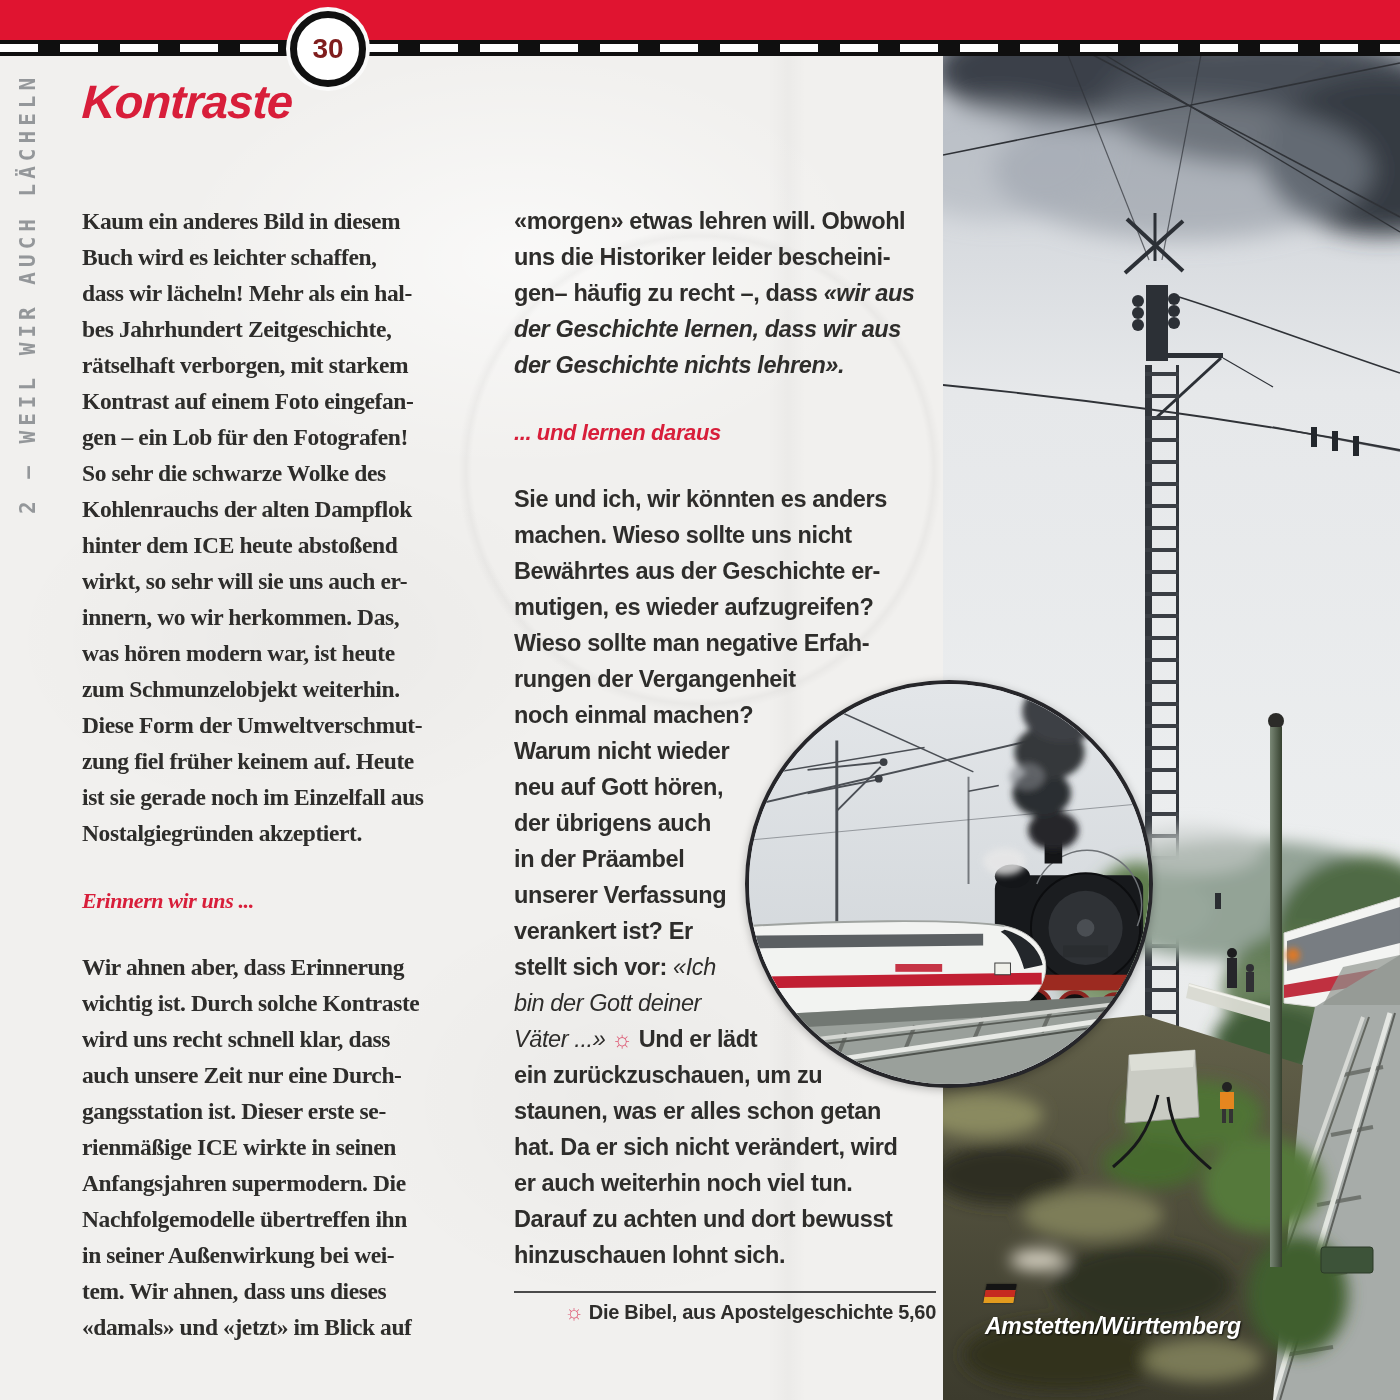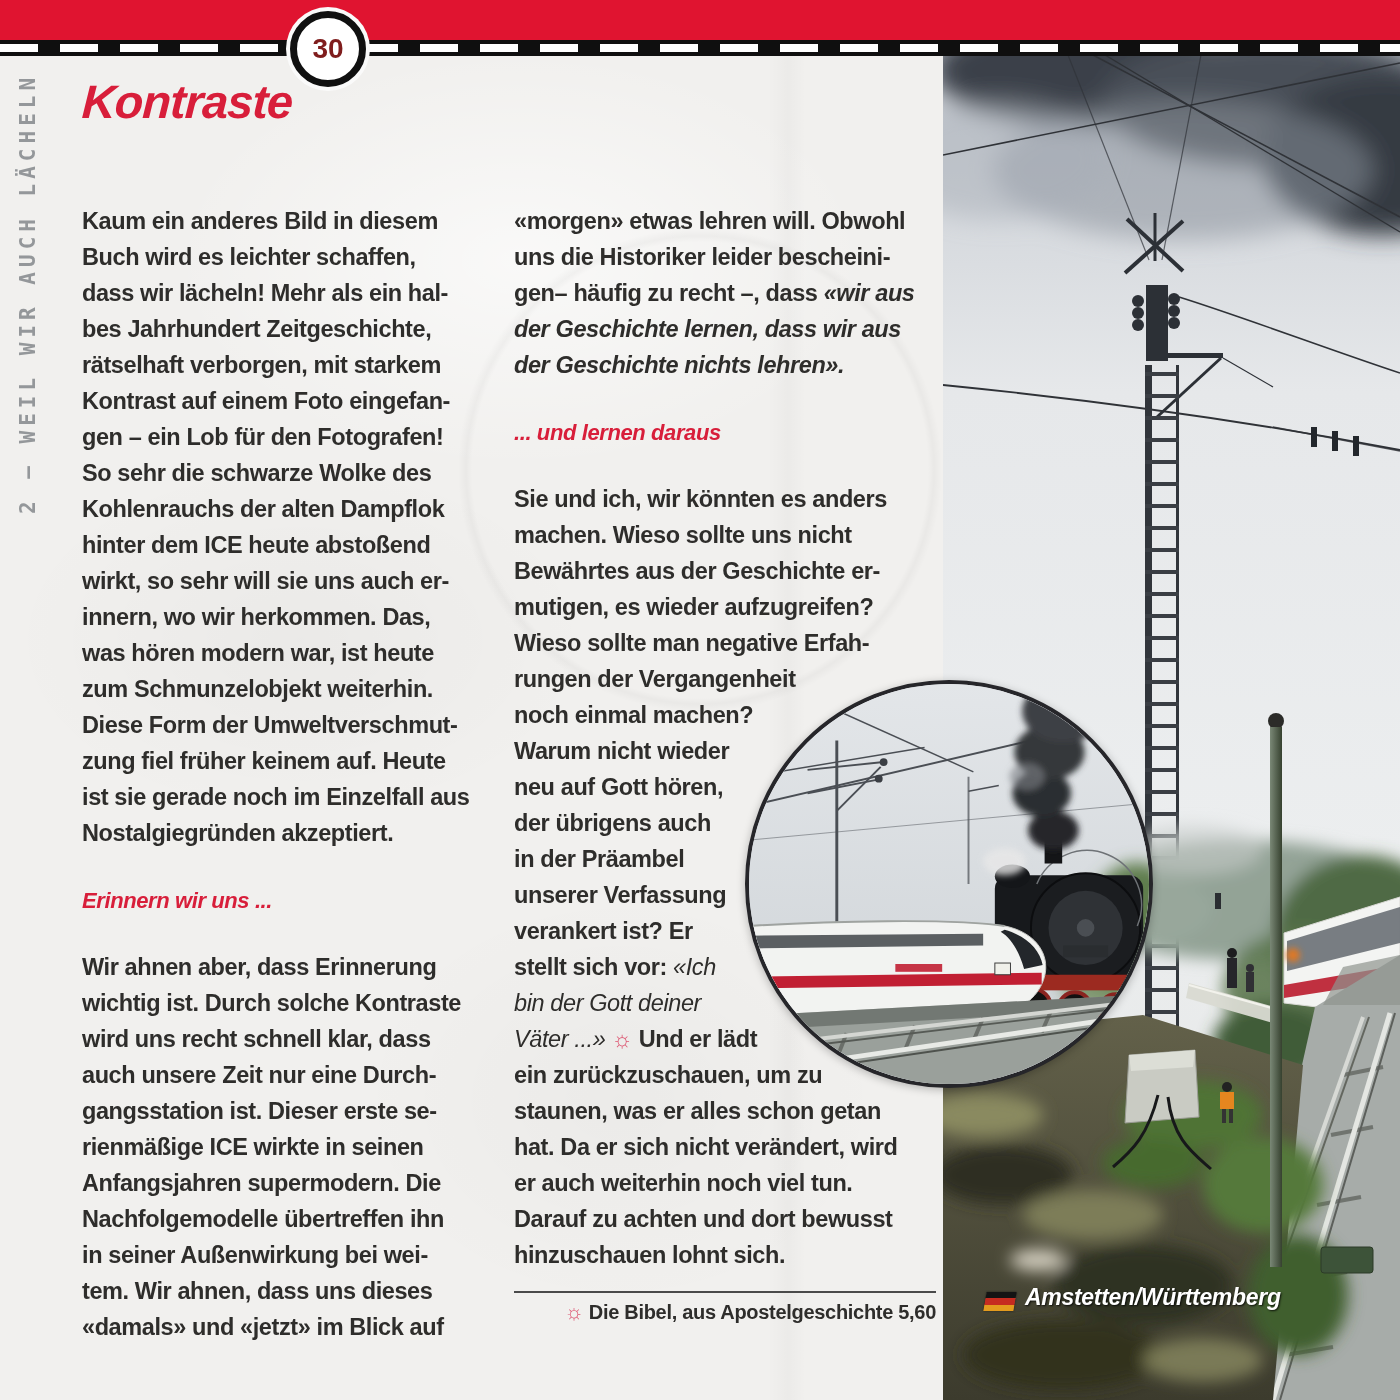--- a/index.html
+++ b/index.html
@@ -23,38 +23,38 @@
     display:flex;align-items:center;justify-content:center;
     font-size:28px;font-weight:bold;color:#7f1d1d;}
   .vlabel{position:absolute;left:16px;top:514px;transform:rotate(-90deg);transform-origin:left top;
     width:450px;color:#94979a;font-family:"DejaVu Sans Mono",monospace;font-weight:bold;
     font-size:21px;letter-spacing:5px;white-space:nowrap;}
   .title{position:absolute;left:82px;top:74px;color:#d81e3a;font-size:47px;font-weight:bold;
     font-style:italic;letter-spacing:-1px;transform:skewX(-3deg);}
   
   .col{position:absolute;color:#2e2d2b;font-size:23.5px;font-weight:700;letter-spacing:-0.4px;}
   .col .ln{height:36px;line-height:36px;white-space:nowrap;}
-  #col1{left:82px;top:203px;width:400px;}
+  #col1{left:82px;top:203px;width:400px;font-family:Liberation Serif, serif;}
   #col2{left:514px;top:203px;width:428px;}
   .subhead{color:#d81e3a;font-size:22px;font-weight:bold;font-style:italic;height:36px;line-height:36px;}
   .sp1{height:32px;} .sp2{height:30px;}
   .seg-i{font-style:italic;}
   .seg-bi{font-style:italic;font-weight:400;}
   .seg-sun{color:#dd5672;font-weight:400;}
   
   .footrule{position:absolute;left:514px;top:1291px;width:422px;height:2px;background:#4a4a4a;}
   .footnote{position:absolute;left:514px;top:1300px;width:422px;text-align:right;
     color:#2e2d2b;font-size:20px;font-weight:700;letter-spacing:-0.3px;}
   .footnote .seg-sun{font-size:21px;}
   
   .photo{position:absolute;left:943px;top:55px;width:457px;height:1345px;overflow:hidden;z-index:1;}
   .inset{position:absolute;left:745px;top:680px;width:400px;height:400px;border-radius:50%;
     border:4px solid #26262a;overflow:hidden;z-index:2;background:#dde1e5;
     box-shadow:0 2px 8px rgba(0,0,0,0.25);}
-  .caption{position:absolute;left:985px;top:1284px;z-index:4;display:flex;align-items:flex-end;gap:10px;}
+  .caption{position:absolute;left:985px;top:1284px;z-index:4;display:flex;align-items:flex-start;gap:10px;flex-direction:column;}
   .flag{width:30px;height:19px;transform:skewX(-10deg);box-shadow:0 0 2px rgba(0,0,0,0.6);
     display:flex;flex-direction:column;}
   .flag i{flex:1;display:block;}
   .flag .f1{background:#141414;} .flag .f2{background:#c62b20;} .flag .f3{background:#e39b1e;}
   .caption .ctext{color:#ffffff;font-size:23px;font-weight:bold;font-style:italic;
     text-shadow:1px 1px 2px rgba(0,0,0,0.8);letter-spacing:-0.3px;}
 </style>
 </head>
 <body>
 

